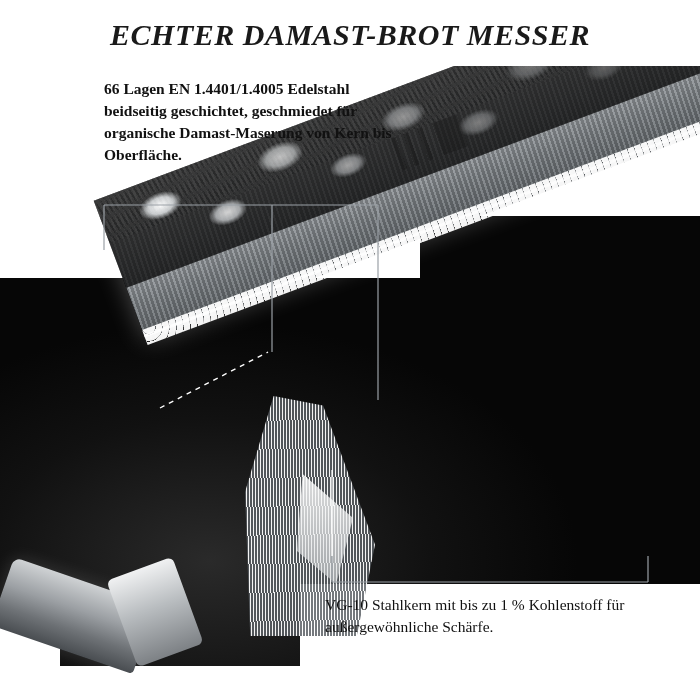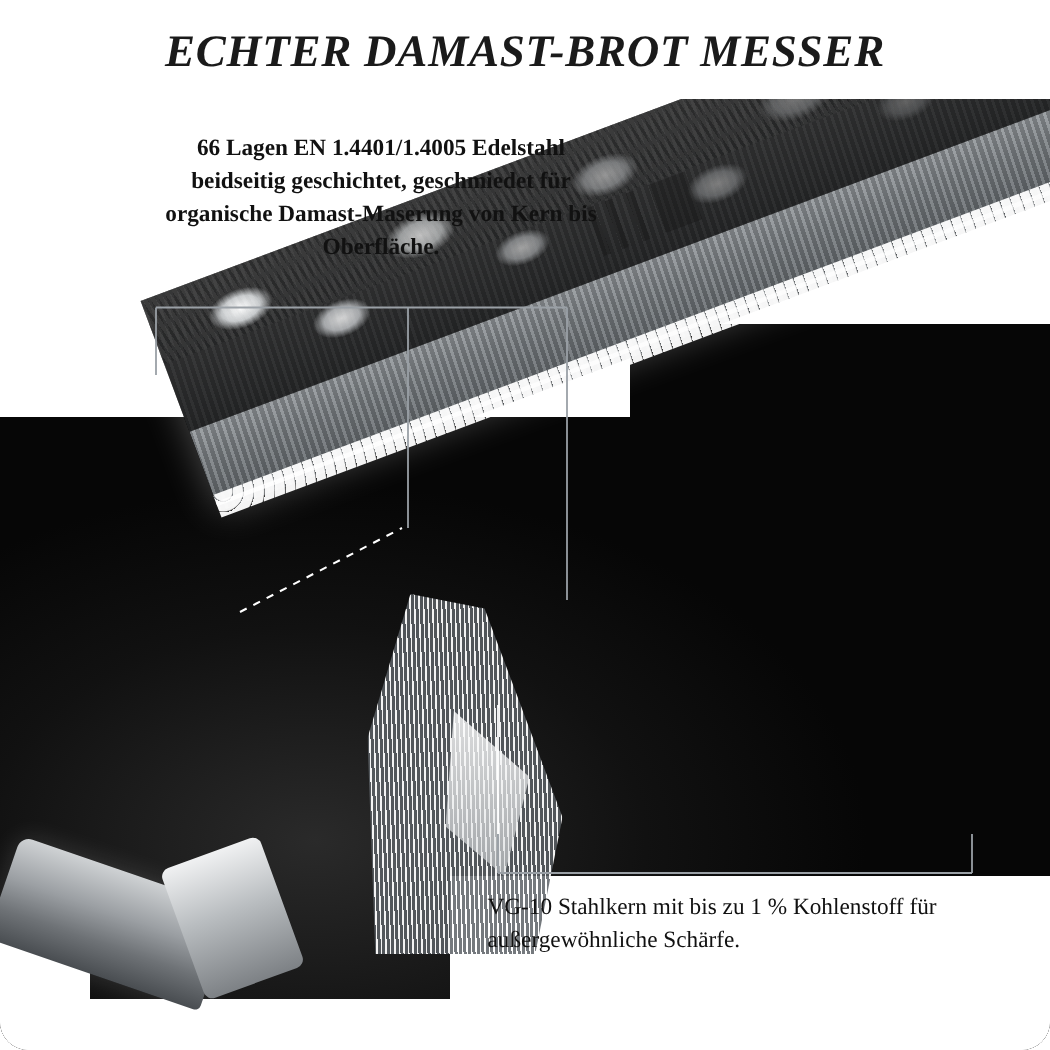--- a/index.html
+++ b/index.html
@@ -9,21 +9,20 @@
   }
   body {
     font-family: "Liberation Serif", serif;
   }
   #poster {
     position: relative;
     width: 700px;
     height: 700px;
     background: #ffffff;
     overflow: hidden;
-    border-radius: 19px;
   }
 
   
   .title {
     position: absolute;
     top: 18px;
     left: 0;
     width: 700px;
     text-align: center;
     font-family: "Liberation Serif", serif;
@@ -220,29 +219,28 @@
     position: absolute;
     inset: 0;
     z-index: 30;
     pointer-events: none;
   }
 
   
   .callout-top {
     position: absolute;
     left: 104px;
-    top: 88px;
+    top: 78px;
     width: 300px;
     font-family: "Liberation Serif", serif;
     font-weight: bold;
     font-size: 15.5px;
     line-height: 1.42;
     color: #111111;
     z-index: 42;
-    text-align: center;
   }
   .callout-bottom {
     position: absolute;
     left: 325px;
     top: 594px;
     width: 320px;
     font-family: "Liberation Serif", serif;
     font-weight: normal;
     font-size: 15.5px;
     line-height: 1.42;

